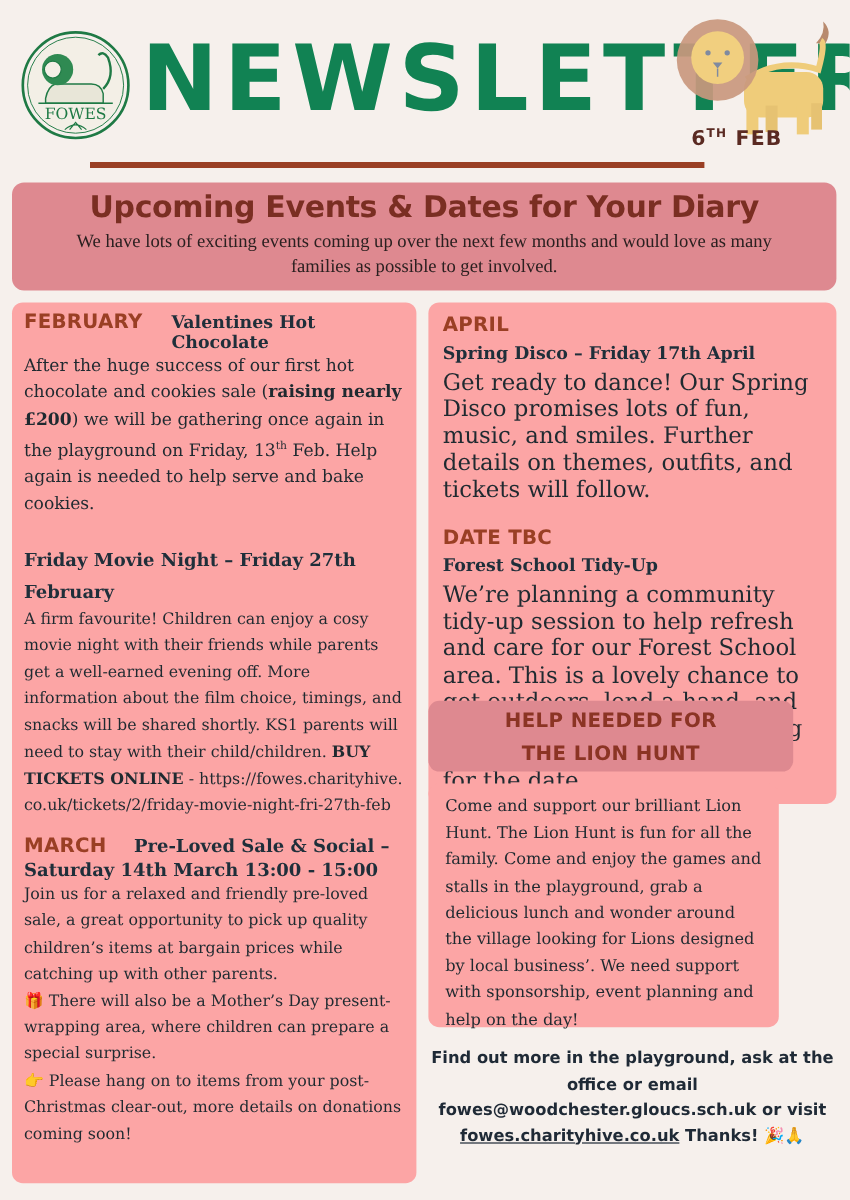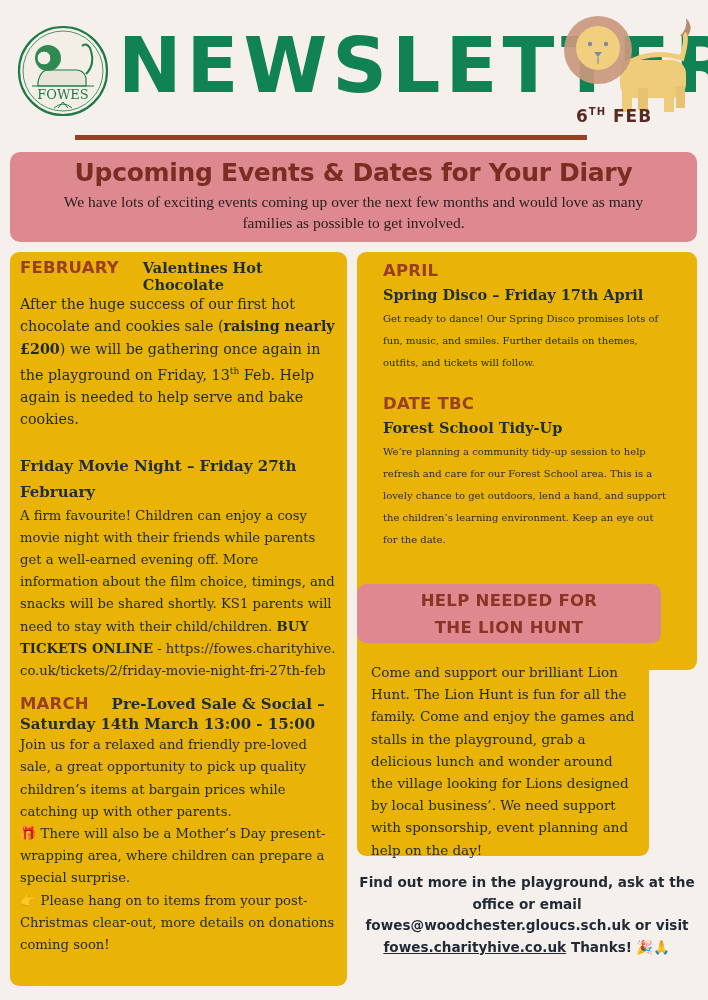--- a/index.html
+++ b/index.html
@@ -32,42 +32,42 @@
   }
   .banner h1 {
     font-family: "DejaVu Sans", sans-serif; font-weight: bold;
     font-size: 25px; color: #7a2e22; margin-top: 6px; letter-spacing: -0.3px;
   }
   .banner p {
     font-family: "Liberation Serif", serif; font-size: 15.5px; color: #2b2020;
     line-height: 21px; margin-top: 4px; padding: 0 40px;
   }
 
-  .card { position: absolute; background: #eab308; border-radius: 9px; }
+  .card { position: absolute; background: #fca5a5; border-radius: 9px; }
   .left-card { left: 10px; top: 252px; width: 337px; height: 734px; padding: 6px 10px; }
   .month {
     font-family: "DejaVu Sans", sans-serif; font-weight: bold; color: #9a3f24;
     font-size: 16.5px; letter-spacing: 0.2px;
   }
   .ev-title { font-family: "DejaVu Serif", serif; font-weight: bold; color: #1f2f3a; }
   .body-text { font-family: "DejaVu Serif", serif; font-size: 14.3px; line-height: 22.3px; color: #1f2a30; }
   .body-text b { font-weight: bold; }
   .small-text { font-family: "DejaVu Serif", serif; font-size: 13.2px; line-height: 22.2px; color: #1f2a30; }
   .gap { height: 22px; }
 
   .feb-head { display: flex; align-items: baseline; }
   .feb-head .ev-title { font-size: 14.5px; margin-left: 24px; }
   .movie-title { font-size: 15px; line-height: 26px; }
   .march-head { font-size: 15px; line-height: 20px; }
   .march-head .month { margin-right: 18px; }
 
-  .right-card1 { left: 357px; top: 252px; width: 340px; height: 418px; padding: 8px 26px; }
+  .right-card1 { left: 357px; top: 252px; width: 340px; height: 418px; padding: 8px 12px; }
   .right-card1 .month { line-height: 22px; }
   .right-card1 .ev-title { font-size: 14.5px; line-height: 26px; }
-  .right-card1 .small-text { font-size: 10px; }
+  .right-card1 .small-text { font-size: 19px; }
 
   .help-banner {
     position: absolute; left: 357px; top: 584px; width: 304px; height: 59px;
     background: #de8990; border-radius: 9px; text-align: center;
     font-family: "DejaVu Sans", sans-serif; font-weight: bold; color: #8b3424;
     font-size: 16.5px; line-height: 27px; padding-top: 3px; letter-spacing: 0.3px;
   }
   .right-card2 { left: 357px; top: 653px; width: 292px; height: 203px; padding: 8px 14px; }
   .right-card2 .small-text { font-size: 13.5px; }
 

